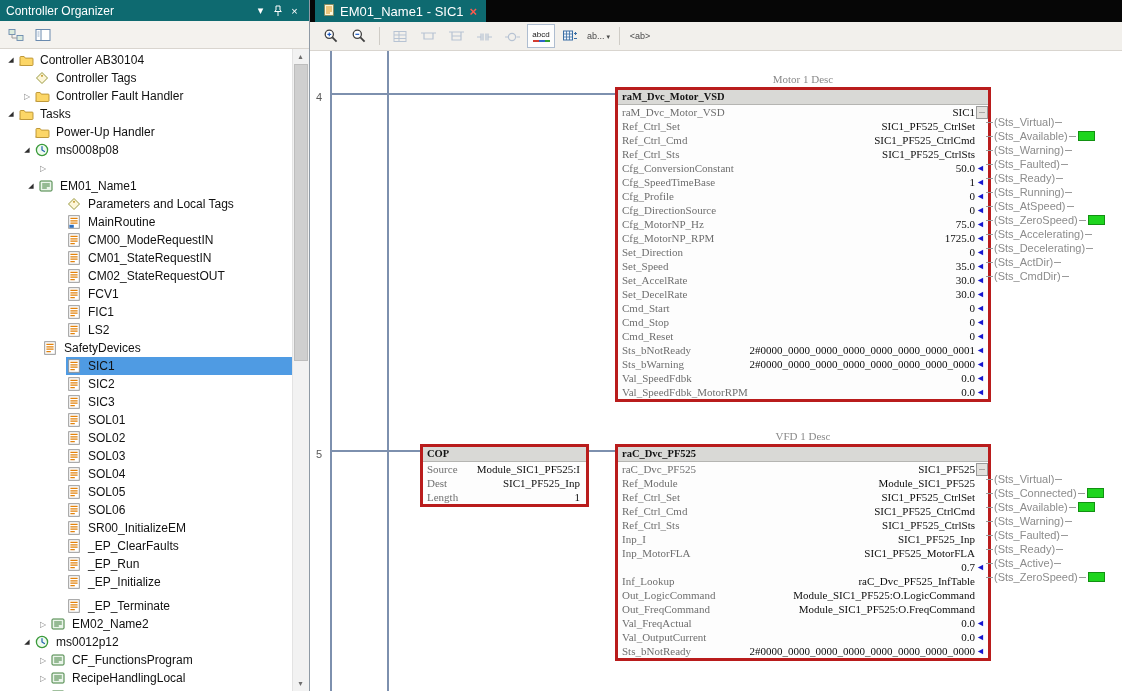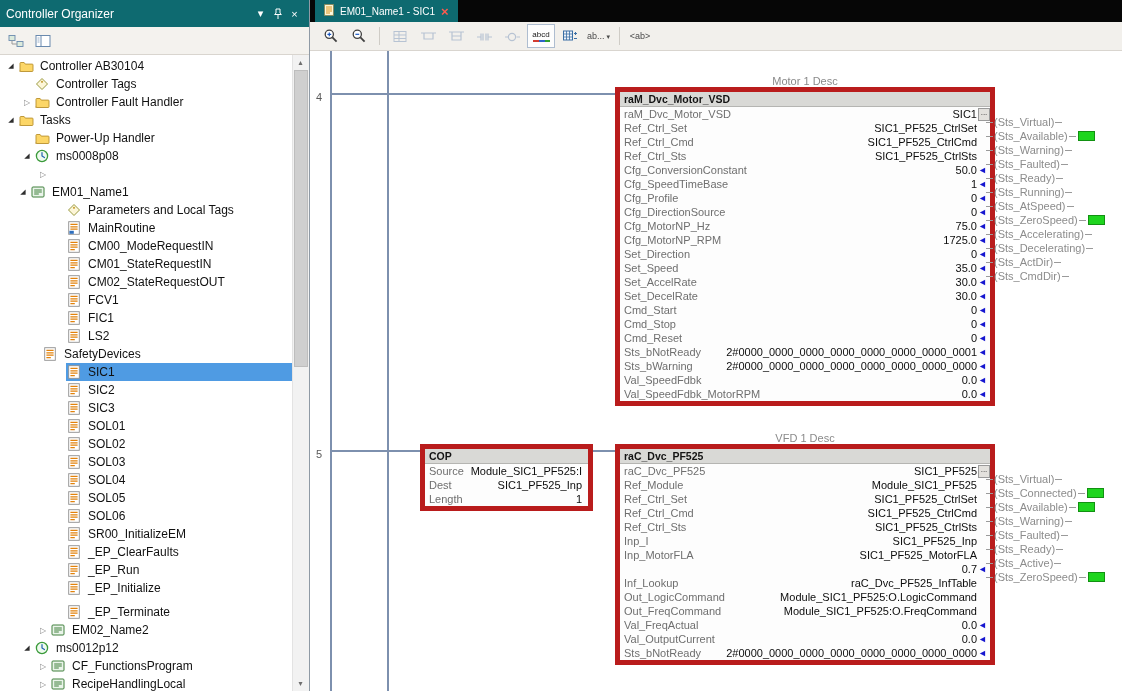--- a/index.html
+++ b/index.html
@@ -1,21 +1,21 @@
 <!DOCTYPE html>
 <html><head>
 <meta charset="utf-8">
 <style>
   html,body{margin:0;padding:0;}
   body{width:1122px;height:691px;overflow:hidden;background:#fff;font-family:"Liberation Sans",sans-serif;}
   .app{display:flex;width:1122px;height:691px;}
 
   
   .sidebar{width:309px;flex:none;border-right:1px solid #8f9aa5;display:flex;flex-direction:column;background:#fff;}
-  .sb-header{height:27px;background:#0e6a70;color:#fff;display:flex;align-items:center;font-size:12px;padding:0 6px;flex:none;}
+  .sb-header{height:21px;background:#0e6a70;color:#fff;display:flex;align-items:center;font-size:12px;padding:0 6px;flex:none;}
   .sb-title{flex:1;white-space:nowrap;}
   .sb-hicon{width:17px;text-align:center;font-size:11px;color:#fff;display:flex;align-items:center;justify-content:center;cursor:default;}
   .sb-toolbar{height:27px;background:#f4f2ee;border-bottom:1px solid #d9d5cf;display:flex;align-items:center;padding:0 5px;gap:5px;flex:none;}
   .sb-tbtn{width:22px;height:22px;display:flex;align-items:center;justify-content:center;}
   .tree-wrap{flex:1;position:relative;overflow:hidden;background:#fff;}
   .tree{position:absolute;left:0;top:2px;right:16px;bottom:0;overflow:hidden;}
   .tree-row{height:18px;display:flex;align-items:center;font-size:12px;color:#111;white-space:nowrap;}
   .tree-arrow{width:14px;flex:none;text-align:center;font-size:7px;color:#2e2e2e;}
   .tree-arrow.closed{color:#8a8a8a;font-size:8px;}
   .sel-zone{display:flex;align-items:center;flex:1;height:18px;min-width:0;}
@@ -26,38 +26,38 @@
   .sb-scroll{position:absolute;right:0;top:0;bottom:0;width:16px;background:#f2f2f2;border-left:1px solid #e3e3e3;}
   .scroll-arrow{position:absolute;left:0;width:15px;height:15px;display:flex;align-items:center;justify-content:center;font-size:8px;color:#6e6e6e;}
   .scroll-up{top:0;}
   .scroll-down{bottom:0;}
   .scroll-thumb{position:absolute;left:1px;right:1px;top:15px;height:295px;background:#cfcfcf;border:1px solid #bdbdbd;}
 
   
   .main{flex:1;display:flex;flex-direction:column;min-width:0;}
   .tabbar{height:22px;background:#060606;display:flex;align-items:stretch;flex:none;}
   .tab{margin-left:5px;background:#0e6a70;display:flex;align-items:center;gap:6px;padding:0 9px;}
-  .tab-label{color:#fff;font-size:10px;white-space:nowrap;}
+  .tab-label{color:#fff;font-size:13px;white-space:nowrap;}
   .tab-close{color:#ff5a4e;font-size:13px;font-weight:bold;line-height:1;}
   .ed-toolbar{height:28px;background:#f2f0ec;border-bottom:1px solid #d9d5cf;display:flex;align-items:center;padding:0 8px;gap:2px;flex:none;}
   .tbtn{min-width:22px;height:22px;display:flex;flex-direction:column;align-items:center;justify-content:center;padding:0 2px;}
   .tbtn.framed{border:1px solid #aebdd0;background:#fdfdfd;}
   .tbtn.row{flex-direction:row;gap:2px;}
   .tsep{width:1px;height:18px;background:#cfccc6;margin:0 5px;}
   .tb-text{font-size:8px;color:#1a1a1a;line-height:1;}
   .tb-small{font-size:9px;color:#4a4a4a;line-height:1;}
   .tb-caret{font-size:7px;color:#4a4a4a;line-height:1;}
   .abcd-marks{display:block;height:2px;width:17px;margin-top:1px;background:linear-gradient(90deg,#d23b2f 0 6px,#2f62c8 6px 12px,#2fa02f 12px 17px);}
 
   
   .canvas{flex:1;position:relative;background:#fff;overflow:hidden;}
   .rail{position:absolute;top:0;bottom:0;width:2px;background:#7d90ae;}
   .wire{position:absolute;height:2px;background:#7d90ae;}
   .rung-num{position:absolute;font-size:11px;color:#5a5a5a;}
-  .fb{position:absolute;border:5px solid #b91c1c;background:#fdfdfd;font-size:11px;}
+  .fb{position:absolute;border:3px solid #b91c1c;background:#fdfdfd;font-size:11px;font-family:Liberation Serif, serif;}
   .fb-desc{position:absolute;left:0;right:0;top:-17px;height:14px;font-size:11px;color:#8a8a8a;text-align:center;white-space:nowrap;}
   .fb-header{height:14px;line-height:14px;background:#d9d9d6;border-bottom:1px solid #b5b5b2;color:#141414;padding:0 4px;font-weight:bold;font-size:10.5px;}
   .fb-row{height:14px;line-height:14px;display:flex;align-items:center;padding-left:4px;}
   .fb-name{color:#6f6f6f;flex:none;}
   .fb-fill{flex:1;}
   .fb-val{color:#0d0d0d;flex:none;white-space:nowrap;}
   .fb-slot{width:13px;flex:none;display:flex;align-items:center;height:14px;}
   .fb-slot.narrow{width:6px;}
   .pin-arrow{color:#1515cf;font-size:9px;line-height:1;margin-left:1px;}
   .browse-btn{width:13px;height:11px;background:#e3e1dd;border:1px solid #9a9a9a;font-size:8px;line-height:8px;text-align:center;color:#222;margin-left:1px;}
@@ -166,21 +166,21 @@
                   <circle cx="7" cy="7" r="5.6" fill="#eefbee" stroke="#3a9a3a" stroke-width="1.3"></circle>
                   <path d="M7 3.6 V7 L9.4 8.6" stroke="#2060b0" stroke-width="1.2" fill="none" stroke-linecap="round"></path>
                 </svg>
               </span>
               <span class="tree-label">ms0008p08</span>
             </span>
           </div>
           <div class="tree-row" style="padding-left: 36px;">
             <span class="tree-arrow closed">▷</span>
           </div>
-          <div class="tree-row" style="padding-left: 16px;">
+          <div class="tree-row" style="padding-left: 24px;">
             <span class="tree-arrow">◢</span>
             <span class="sel-zone">
               <span class="tree-icon">
                 <svg width="14" height="14" viewBox="0 0 14 14">
                   <rect x="1" y="2" width="12" height="10" rx="1" fill="#eaf4ea" stroke="#40803c" stroke-width="1"></rect>
                   <path d="M3.2 5 h7.6 M3.2 7 h7.6 M3.2 9 h4.6" stroke="#40803c" stroke-width="1"></path>
                 </svg>
               </span>
               <span class="tree-label">EM01_Name1</span>
             </span>

